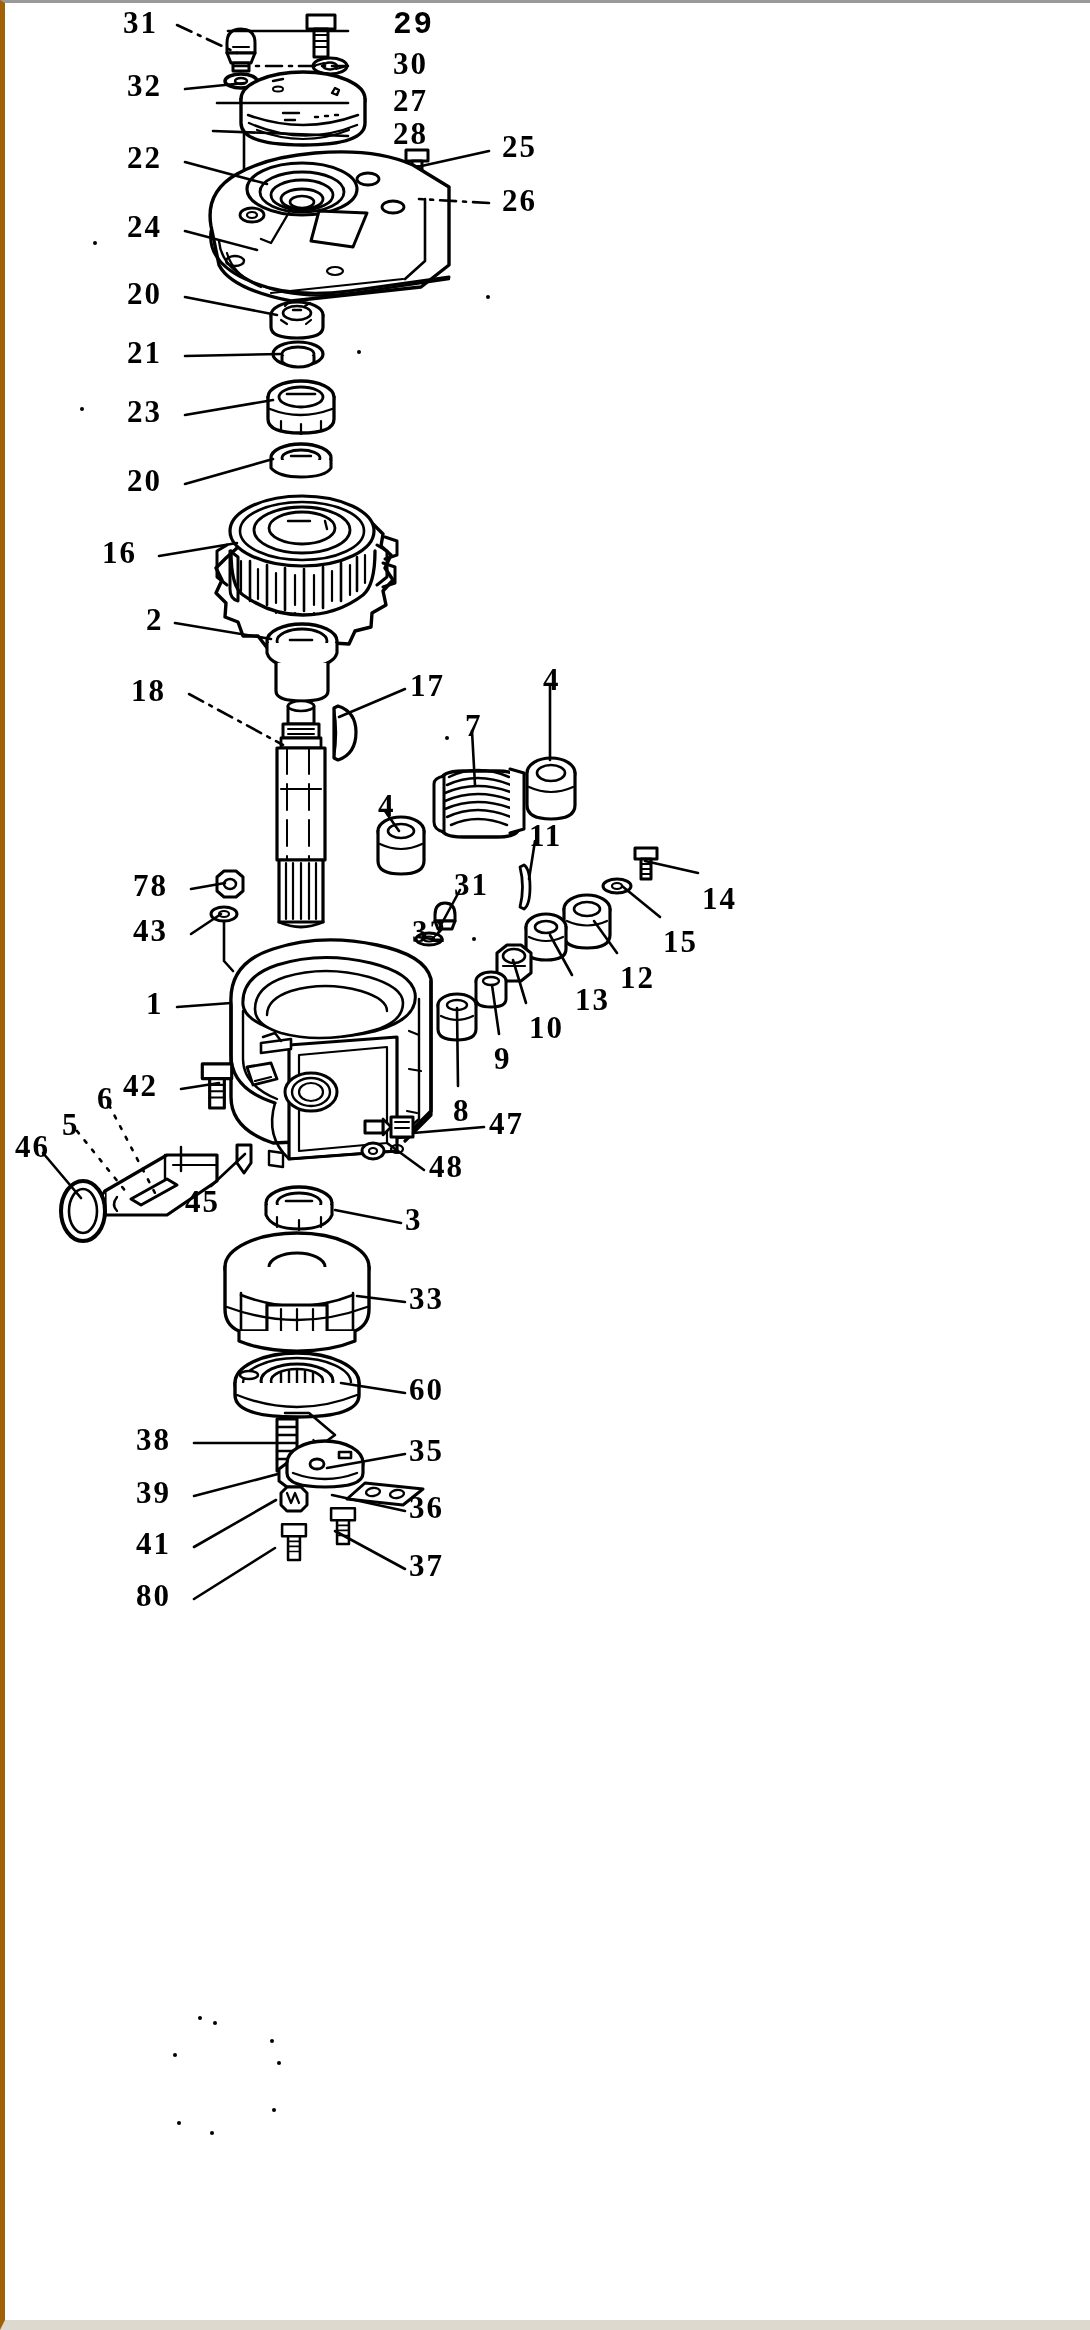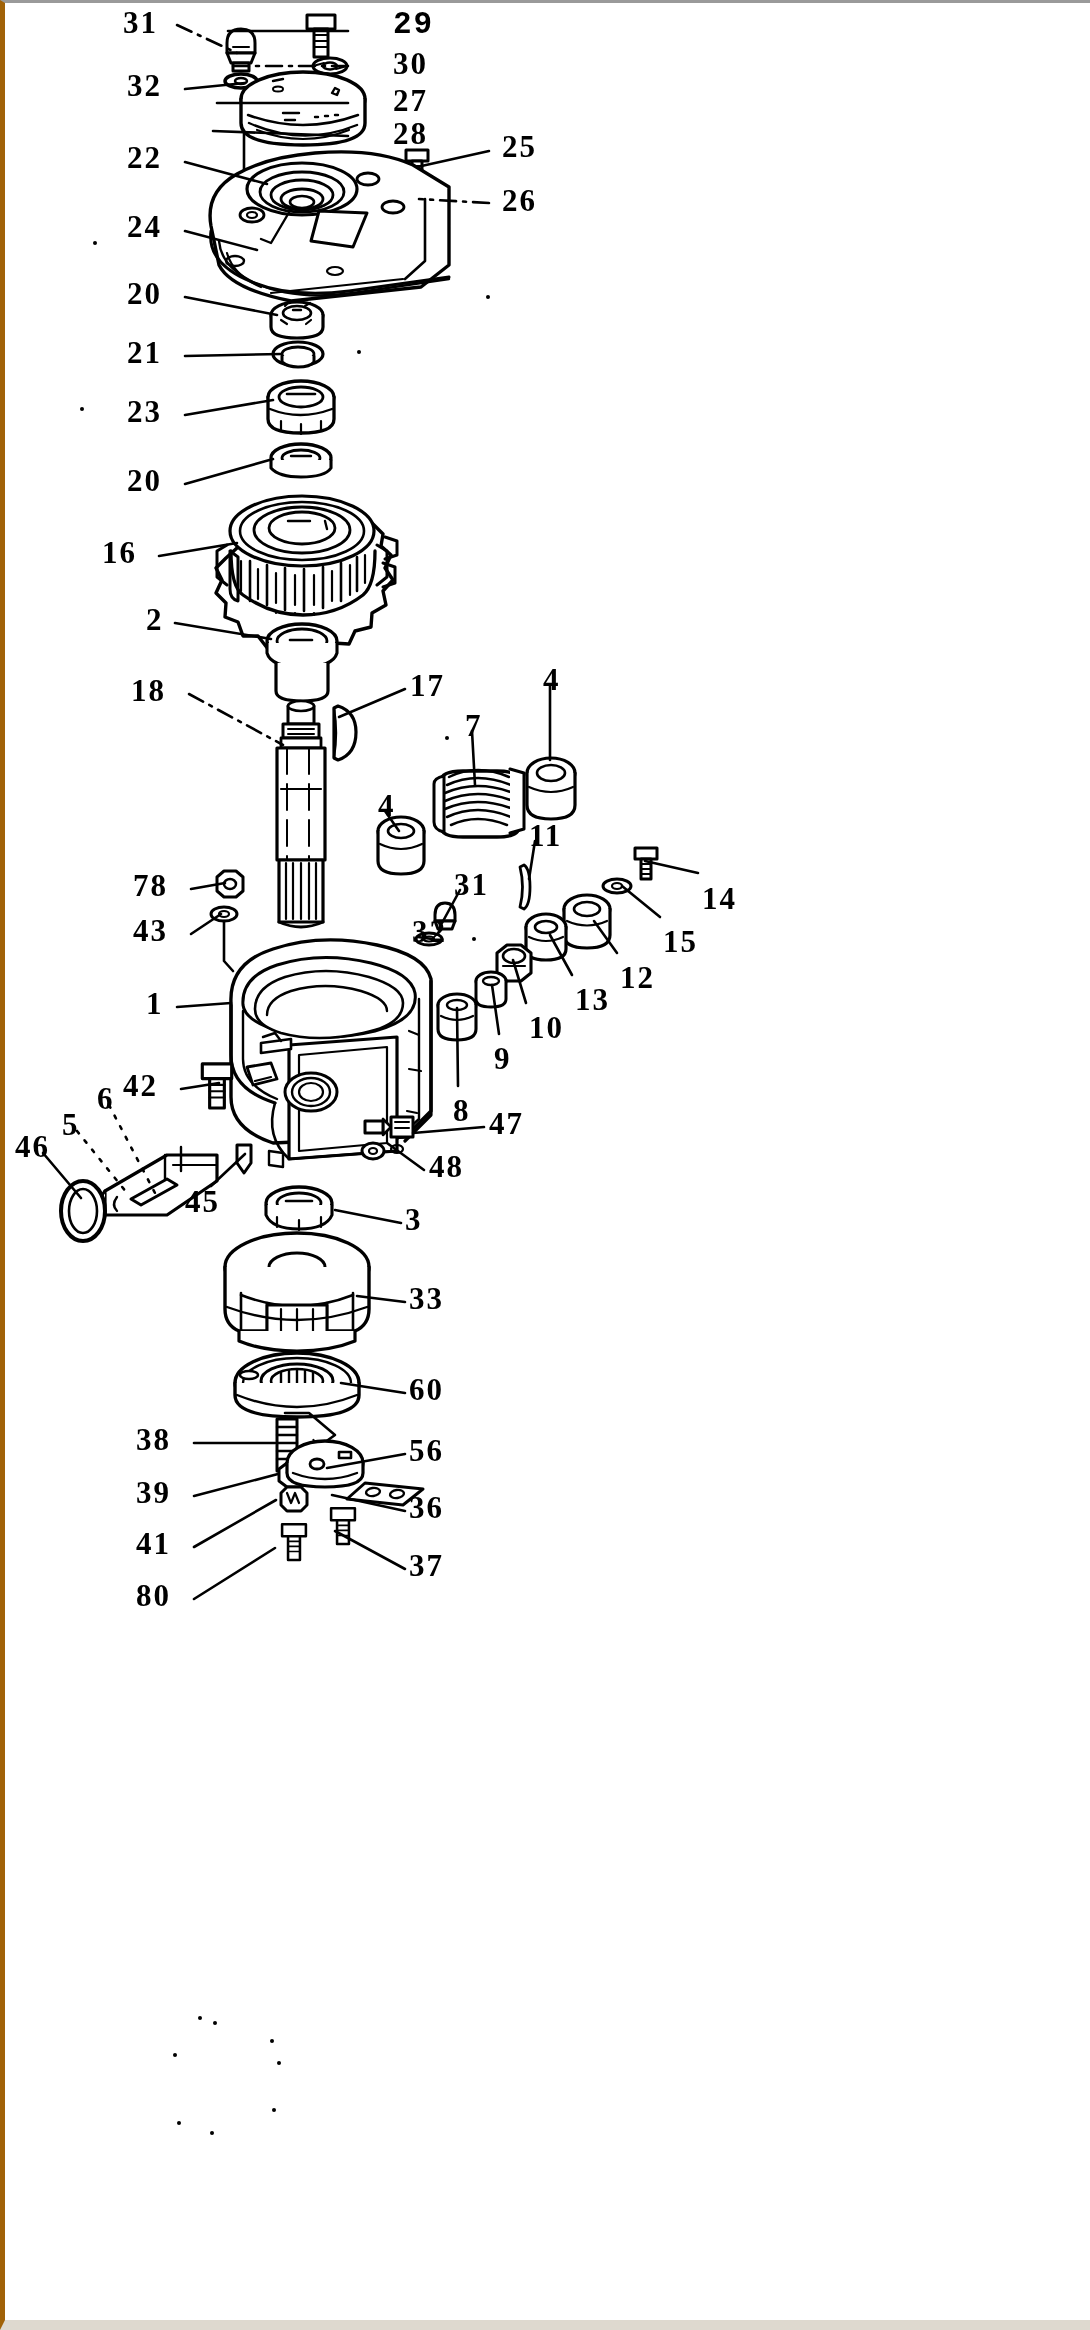--- a/index.html
+++ b/index.html
@@ -535,21 +535,21 @@
       <div class="lbl" style="left: 92px; top: 1080px;">6</div>
       <div class="lbl" style="left: 57px; top: 1106px;">5</div>
       <div class="lbl" style="left: 484px; top: 1105px;">47</div>
       <div class="lbl" style="left: 10px; top: 1128px;">46</div>
       <div class="lbl" style="left: 424px; top: 1148px;">48</div>
       <div class="lbl" style="left: 180px; top: 1183px;">45</div>
       <div class="lbl" style="left: 400px; top: 1201px;">3</div>
       <div class="lbl" style="left: 404px; top: 1280px;">33</div>
       <div class="lbl" style="left: 404px; top: 1371px;">60</div>
       <div class="lbl" style="left: 131px; top: 1421px;">38</div>
-      <div class="lbl" style="left: 404px; top: 1432px;">56</div>
+      <div class="lbl" style="left: 404px; top: 1432px;">35</div>
       <div class="lbl" style="left: 131px; top: 1474px;">39</div>
       <div class="lbl" style="left: 404px; top: 1489px;">36</div>
       <div class="lbl" style="left: 131px; top: 1525px;">41</div>
       <div class="lbl" style="left: 404px; top: 1547px;">37</div>
       <div class="lbl" style="left: 131px; top: 1577px;">80</div>
     </div>
 
 </div>
 
 </body></html>

